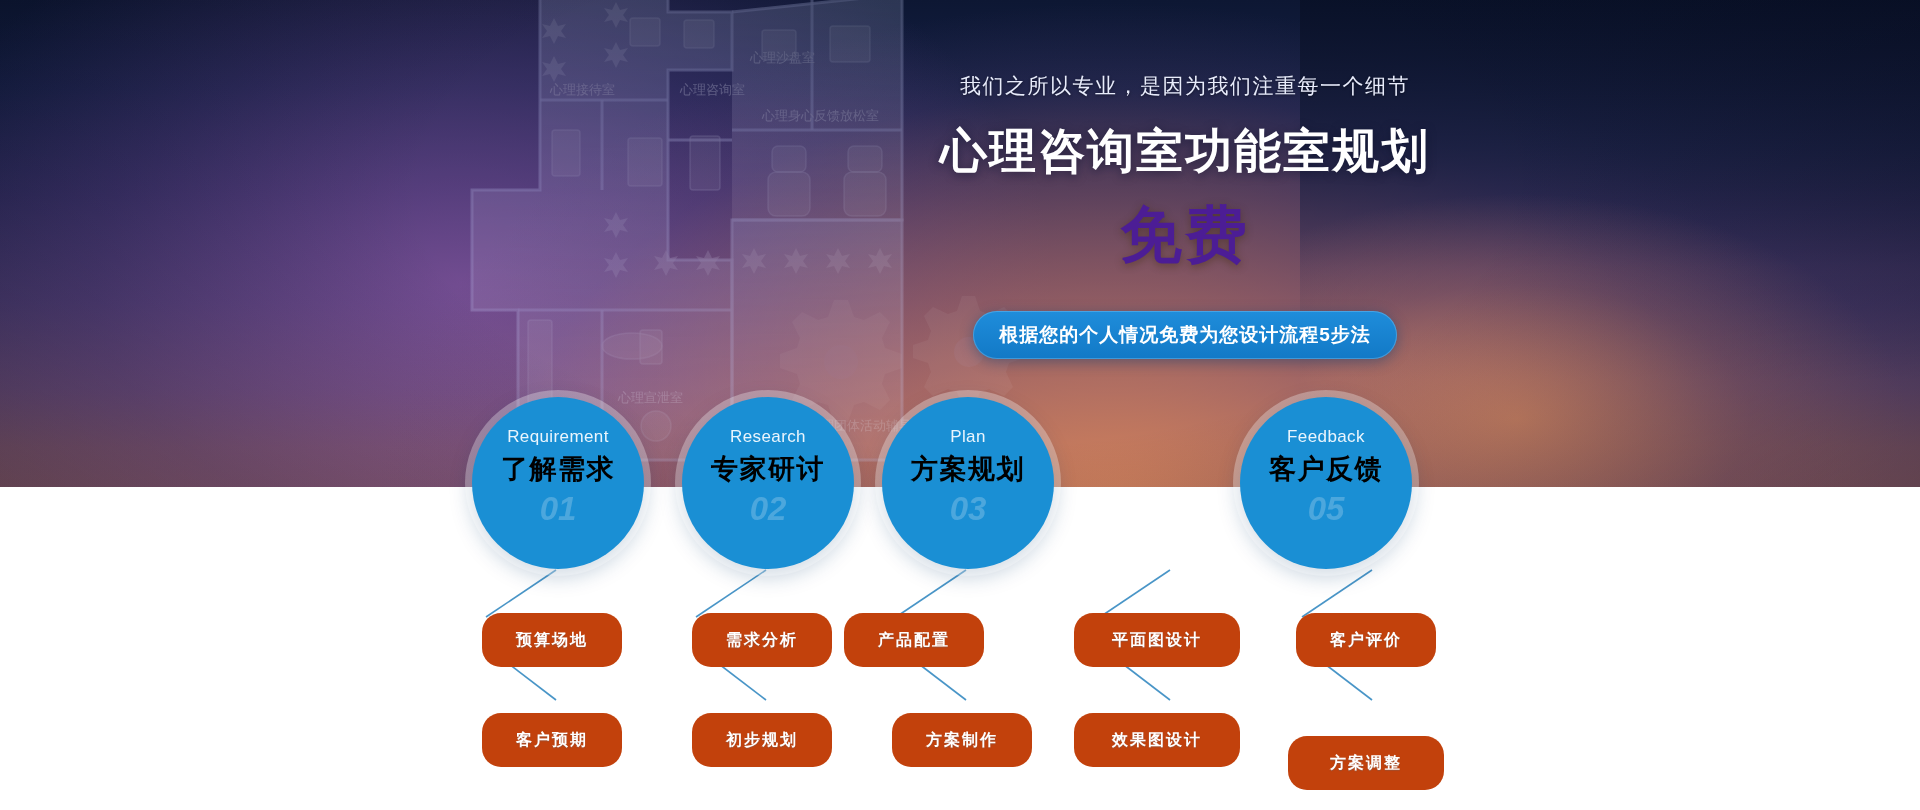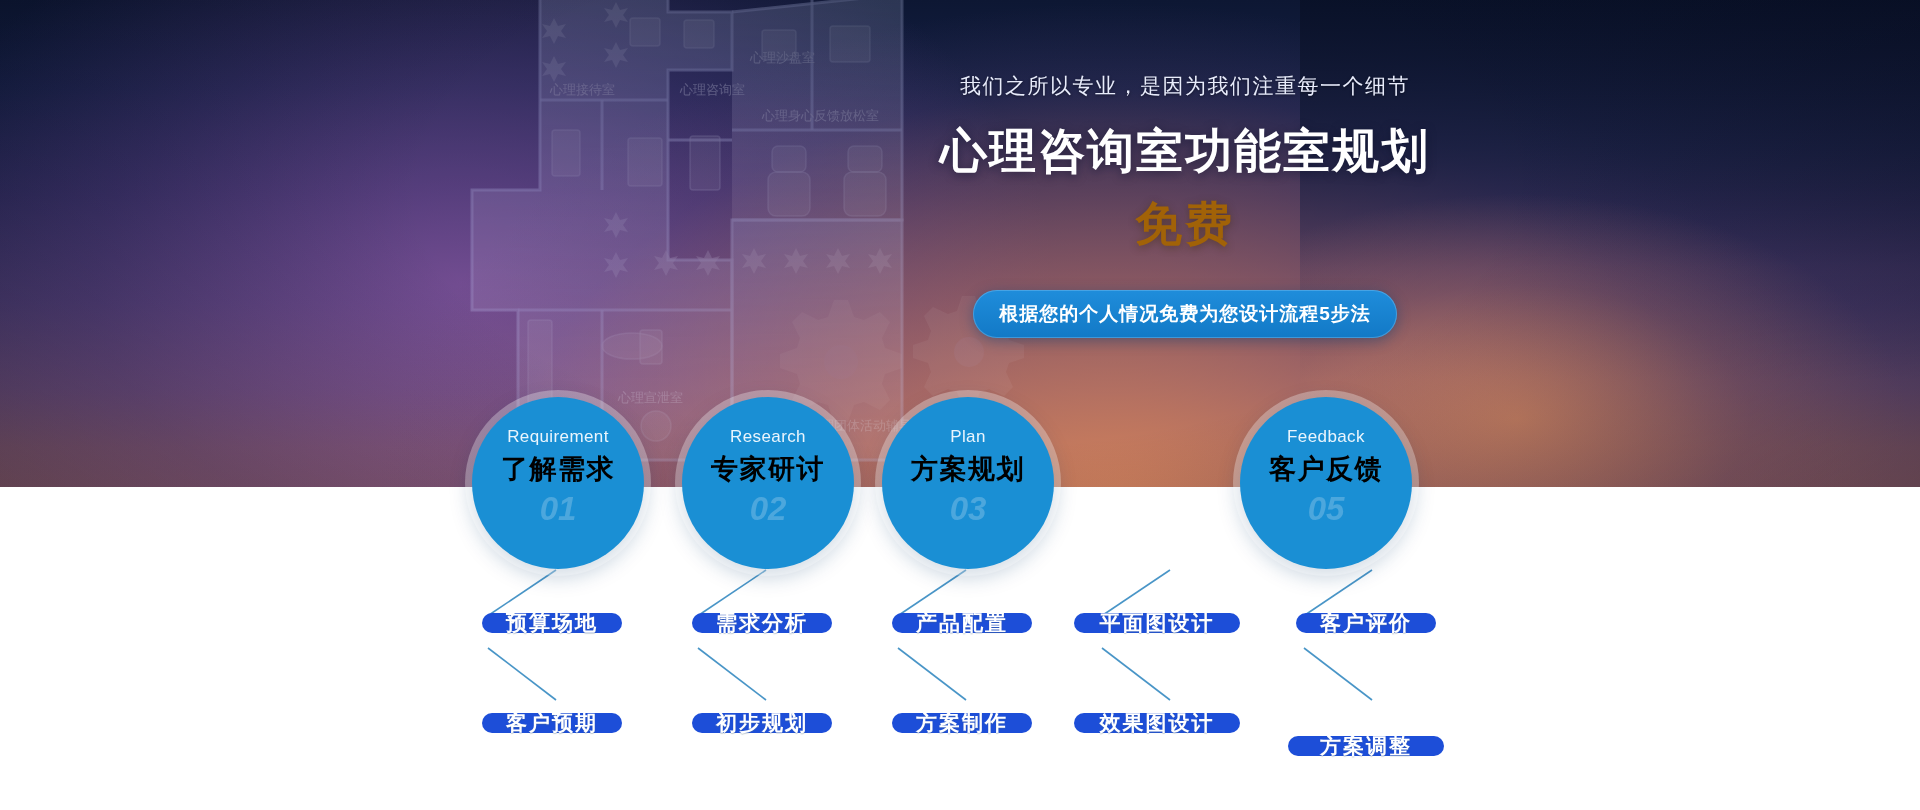--- a/index.html
+++ b/index.html
@@ -72,24 +72,24 @@
     margin-top: 20px;
     font-size: 47px;
     font-weight: bold;
     letter-spacing: 2px;
     color: #ffffff;
     text-shadow: 0 2px 10px rgba(10,14,40,0.55);
     white-space: nowrap;
   }
   .free-word {
     margin-top: 10px;
-    font-size: 47px;
+    font-size: 62px;
     font-weight: bold;
     letter-spacing: 3px;
-    color: #a16207;
+    color: #4c1d95;
     text-shadow: 0 2px 8px rgba(60,40,0,0.45);
   }
   .cta {
     margin: 34px auto 0;
     width: 424px; height: 48px;
     border-radius: 26px;
     background: linear-gradient(180deg, #1f8ddb 0%, #1279c6 100%);
     box-shadow: 0 0 0 1px rgba(120,190,240,0.45) inset, 0 3px 14px rgba(8,60,110,0.45);
     color: #ffffff;
     font-size: 19px;
@@ -158,25 +158,25 @@
     font-style: italic;
     font-weight: bold;
     color: rgba(255,255,255,0.22);
     line-height: 1;
   }
 
   
   .tags { position: absolute; left:0; top:0; width:1920px; height:810px; z-index: 4; }
   .tag {
     position: absolute;
-    height: 20px;
+    height: 54px;
     border-radius: 19px;
-    background: #1d4ed8;
+    background: #c2410c;
     color: #ffffff;
-    font-size: 21px;
+    font-size: 16px;
     font-weight: bold;
     letter-spacing: 2px;
     display: flex;
     align-items: center;
     justify-content: center;
     white-space: nowrap;
     cursor: pointer;
     text-shadow: 0 1px 1px rgba(80,110,130,0.35);
   }
 </style>
@@ -322,21 +322,21 @@
       <div class="en">Feedback</div>
       <div class="cn">客户反馈</div>
       <div class="num">05</div>
     </div>
   </div>
 
   <div class="tags">
 
     <div class="tag" style="left:482px; top:613px; width:140px;">预算场地</div>
     <div class="tag" style="left:692px; top:613px; width:140px;">需求分析</div>
-    <div class="tag" style="left:892px; top:613px; width:140px;">产品配置</div>
+    <div class="tag" style="left:844px; top:613px; width:140px;">产品配置</div>
     <div class="tag" style="left:1074px; top:613px; width:166px;">平面图设计</div>
     <div class="tag" style="left:1296px; top:613px; width:140px;">客户评价</div>
 
     <div class="tag" style="left:482px; top:713px; width:140px;">客户预期</div>
     <div class="tag" style="left:692px; top:713px; width:140px;">初步规划</div>
     <div class="tag" style="left:892px; top:713px; width:140px;">方案制作</div>
     <div class="tag" style="left:1074px; top:713px; width:166px;">效果图设计</div>
     <div class="tag" style="left:1288px; top:736px; width:156px;">方案调整</div>
   </div>
 

